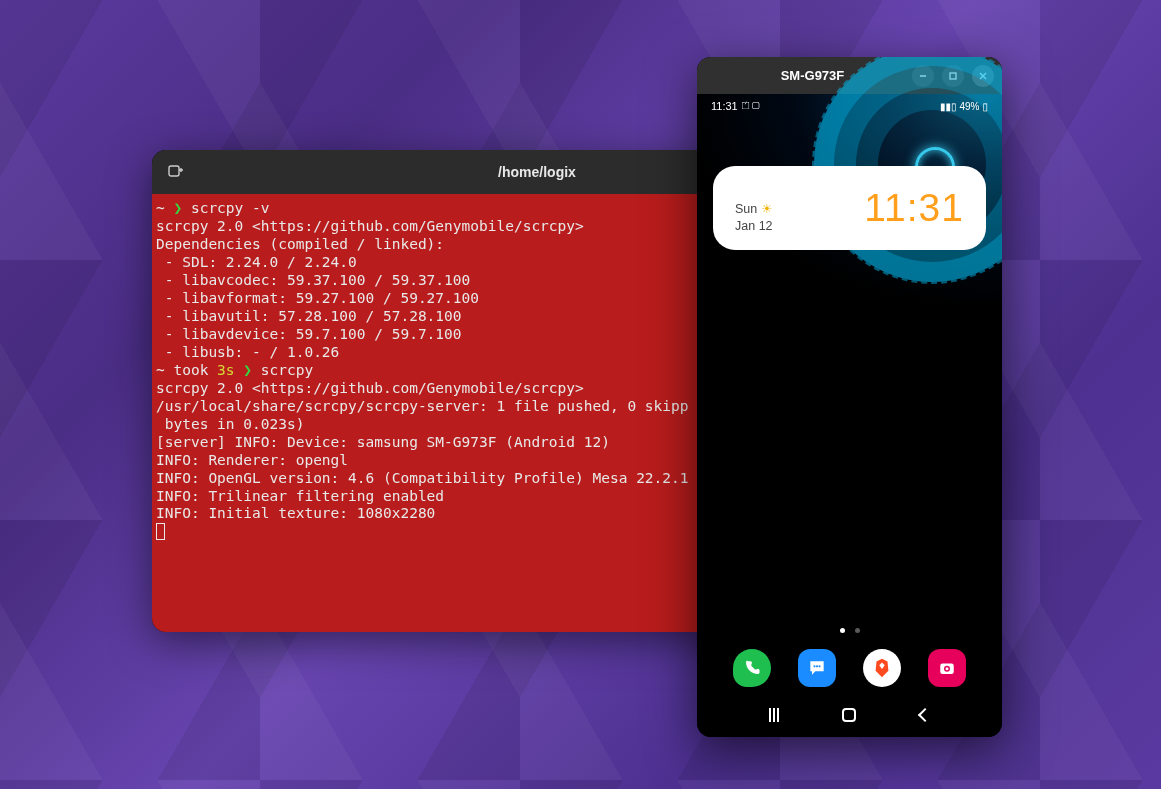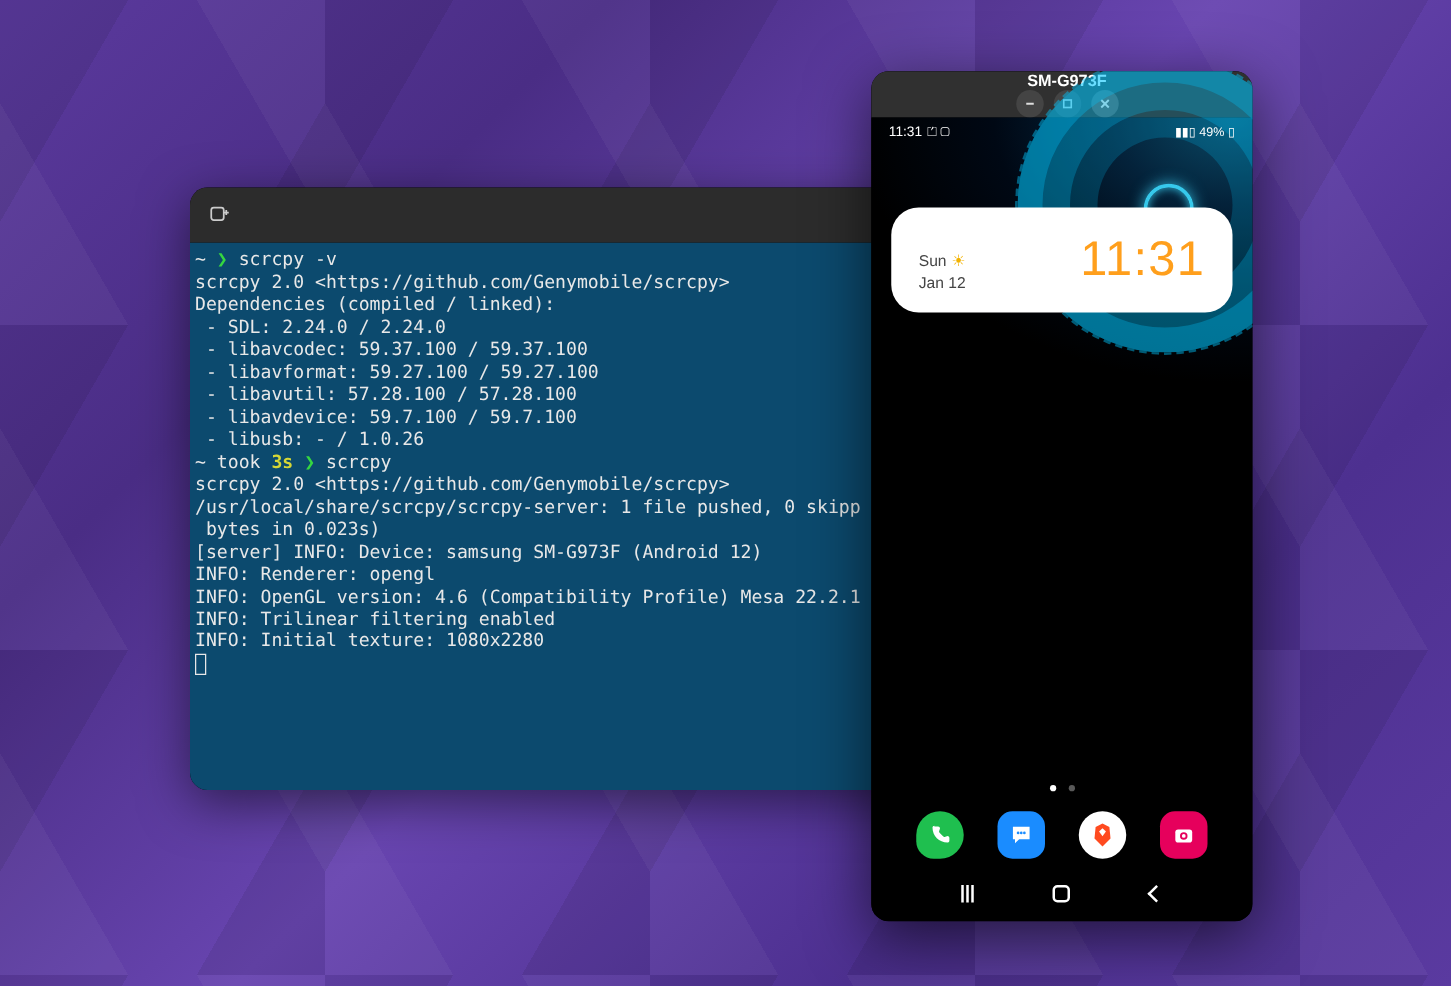--- a/index.html
+++ b/index.html
@@ -68,32 +68,32 @@
     margin-left: auto;
     width: 28px;
     height: 28px;
     display: flex;
     align-items: center;
     justify-content: center;
     color: #ddd;
   }
   .terminal-body {
     flex: 1;
-    background: #0c4a6e;
+    background: #b91c1c;
     padding: 6px 10px 6px 4px;
     font-family: "DejaVu Sans Mono", "Liberation Mono", Consolas, monospace;
     font-size: 14.5px;
     line-height: 1.24;
     color: #e8e8e8;
     white-space: pre-wrap;
     overflow: hidden;
   }
   .term-line { white-space: pre; }
   .prompt-caret { color: #35d740; font-weight: bold; }
-  .took-time   { color: #d7d735; font-weight: bold; }
+  .took-time   { color: #d7d735; font-weight: normal; }
   .cursor-block {
     display: inline-block;
     width: 9px;
     height: 17px;
     border: 1px solid #e8e8e8;
     vertical-align: text-bottom;
   }
 
   
   .phone-window {
@@ -108,21 +108,20 @@
     display: flex;
     flex-direction: column;
     overflow: hidden;
   }
   .phone-titlebar {
     height: 37px;
     background: #303030;
     display: flex;
     align-items: center;
     padding: 0 8px 0 16px;
-    flex-direction: column;
   }
   .phone-title {
     flex: 1;
     text-align: center;
     color: #fff;
     font-size: 13px;
     font-weight: 600;
   }
   .win-controls { display: flex; gap: 8px; }
   .win-btn {
@@ -270,20 +269,21 @@
 
 <div class="terminal-window">
   <div class="terminal-header">
     <div class="new-tab-btn">
       <svg width="16" height="16" viewBox="0 0 16 16">
           <rect x="1" y="2" width="10" height="10" rx="2" fill="none" stroke="#ccc" stroke-width="1.4"></rect>
           <line x1="11" y1="6" x2="15" y2="6" stroke="#ccc" stroke-width="1.4"></line>
           <line x1="13" y1="4" x2="13" y2="8" stroke="#ccc" stroke-width="1.4"></line>
         </svg>
     </div>
+    <div class="terminal-title">/home/logix</div>
     <div class="terminal-search">
       <svg width="16" height="16" viewBox="0 0 16 16">
           <circle cx="7" cy="7" r="5" fill="none" stroke="#ccc" stroke-width="1.6"></circle>
           <line x1="11" y1="11" x2="15" y2="15" stroke="#ccc" stroke-width="1.6"></line>
         </svg>
     </div>
   </div>
   <div class="terminal-body" id="termBody"><div class="term-line">~ <span class="prompt-caret">❯</span> scrcpy -v</div><div class="term-line">scrcpy 2.0 &lt;https://github.com/Genymobile/scrcpy&gt;</div><div class="term-line"></div><div class="term-line">Dependencies (compiled / linked):</div><div class="term-line"> - SDL: 2.24.0 / 2.24.0</div><div class="term-line"> - libavcodec: 59.37.100 / 59.37.100</div><div class="term-line"> - libavformat: 59.27.100 / 59.27.100</div><div class="term-line"> - libavutil: 57.28.100 / 57.28.100</div><div class="term-line"> - libavdevice: 59.7.100 / 59.7.100</div><div class="term-line"> - libusb: - / 1.0.26</div><div class="term-line">~ took <span class="took-time">3s</span> <span class="prompt-caret">❯</span> scrcpy</div><div class="term-line">scrcpy 2.0 &lt;https://github.com/Genymobile/scrcpy&gt;</div><div class="term-line">/usr/local/share/scrcpy/scrcpy-server: 1 file pushed, 0 skipp</div><div class="term-line"> bytes in 0.023s)</div><div class="term-line">[server] INFO: Device: samsung SM-G973F (Android 12)</div><div class="term-line">INFO: Renderer: opengl</div><div class="term-line">INFO: OpenGL version: 4.6 (Compatibility Profile) Mesa 22.2.1</div><div class="term-line">INFO: Trilinear filtering enabled</div><div class="term-line">INFO: Initial texture: 1080x2280</div><div class="term-line"><span class="cursor-block"></span></div></div>
 </div>
 

